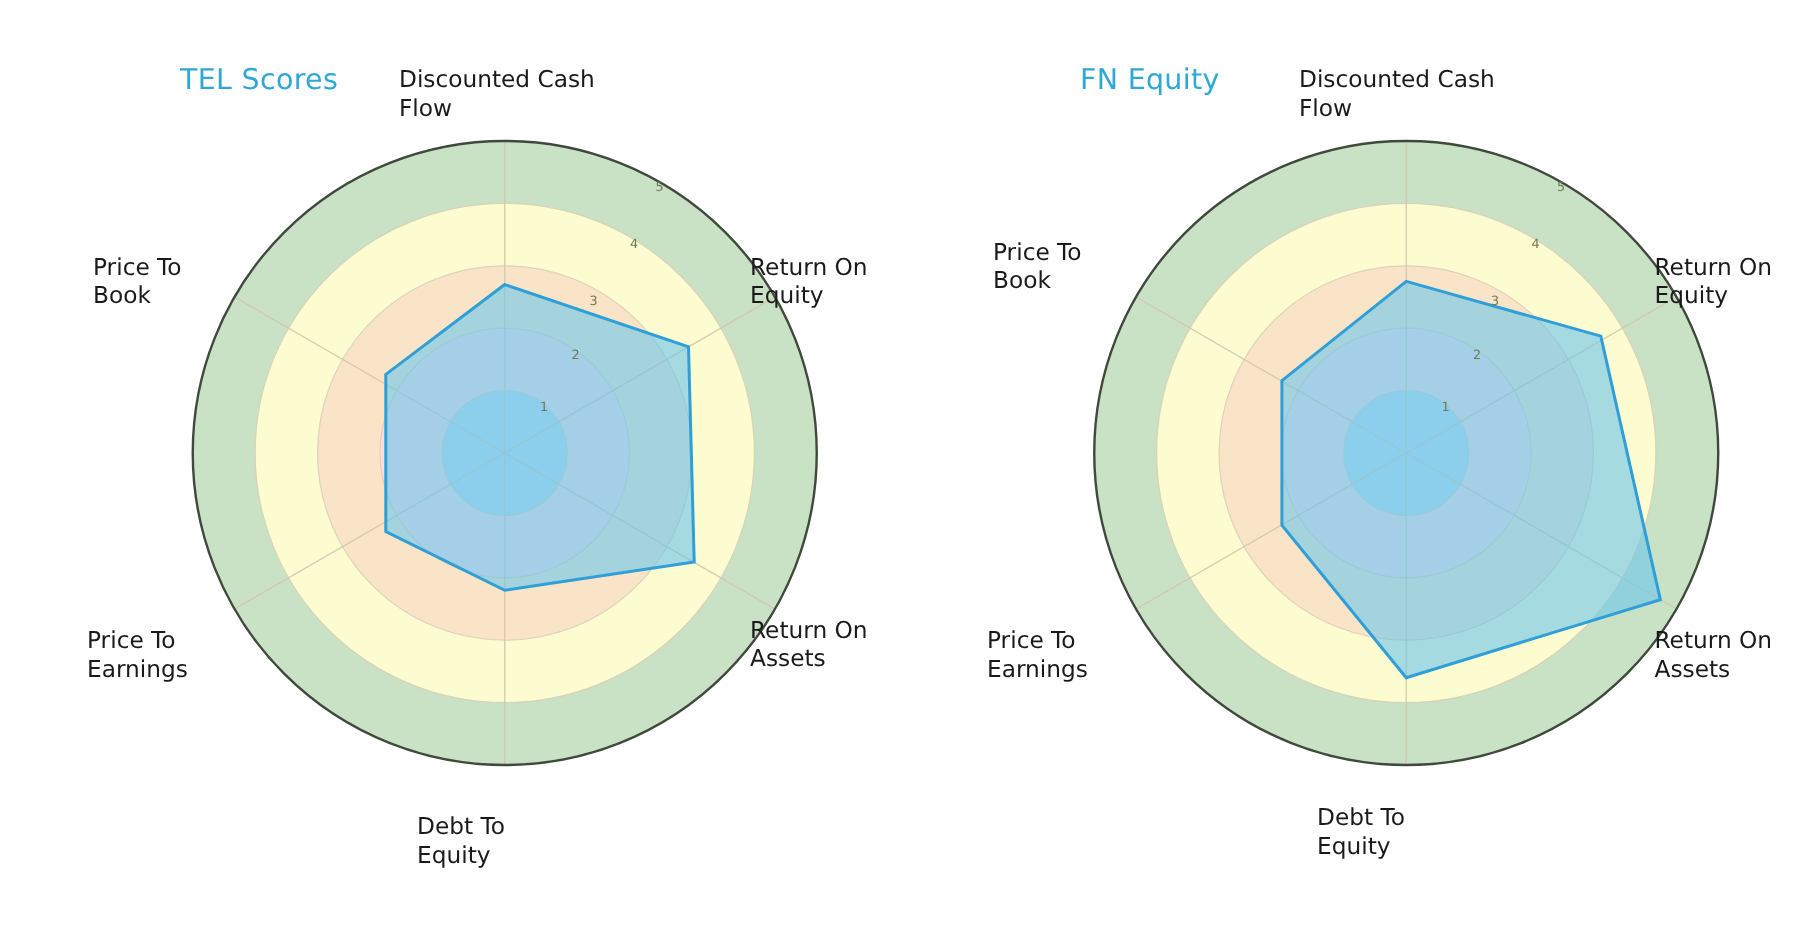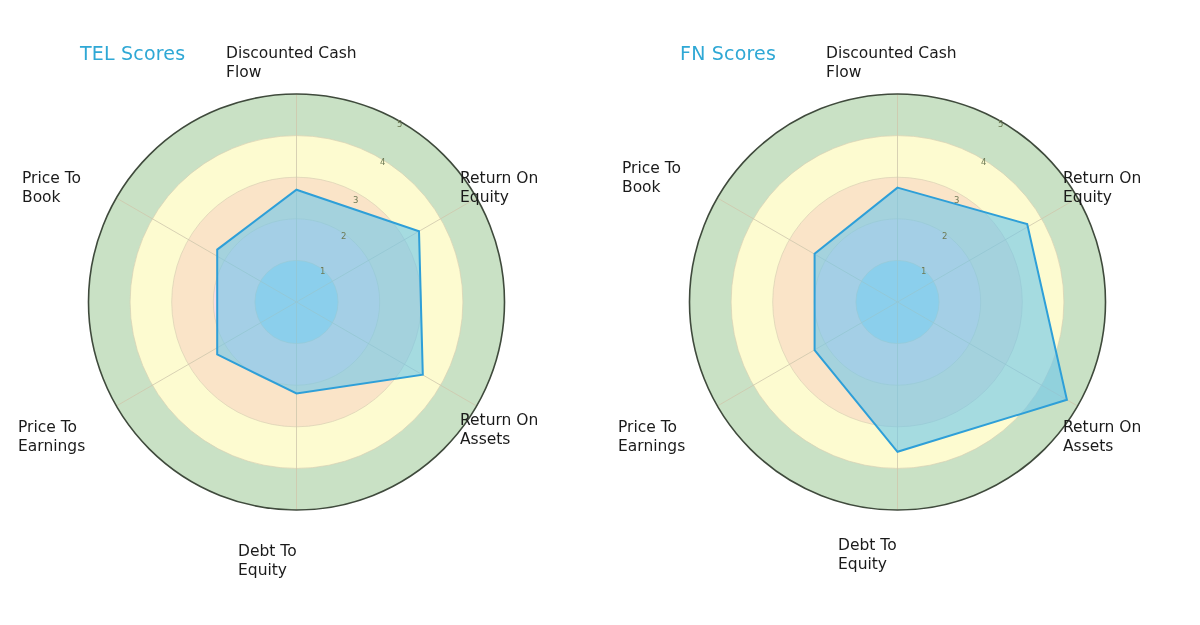--- a/index.html
+++ b/index.html
@@ -3,21 +3,21 @@
 <meta charset="utf-8">
 <style>
   html,body{margin:0;padding:0;}
   body{
     width:1200px;height:625px;
     background:#ffffff;
     font-family:"DejaVu Sans", sans-serif;
     overflow:hidden;
   }
   #root{position:relative;width:1200px;height:625px;}
-  .panel{position:absolute;top:0;height:625px;width:600px;}
+  .panel{position:absolute;top:0;height:625px;width:600px;margin-left:40px;}
   .panel.left{left:0;}
   .panel.right{left:600px;}
   .chart-title{
     position:absolute;
     font-size:19px;
     font-weight:400;
     color:#2fa8d5;
     letter-spacing:.2px;
     white-space:nowrap;
   }
@@ -91,21 +91,21 @@
 Assets</div>
     <div class="axis-label" style="left:238px;top:542px;width:120px;">Debt To
 Equity</div>
     <div class="axis-label" style="left:18px;top:418px;width:130px;">Price To
 Earnings</div>
     <div class="axis-label" style="left:22px;top:169px;width:120px;">Price To
 Book</div>
   </div>
 
   <div class="panel right">
-    <div class="chart-title" style="left:80px;top:42px;">FN Scores</div>
+    <div class="chart-title" style="left:80px;top:42px;">FN Equity</div>
 
     <svg class="radar" viewBox="0 0 600 625">
       <g>
         <circle cx="297.5" cy="302" r="208" fill="#c9e1c5"></circle>
         <circle cx="297.5" cy="302" r="166.4" fill="#fdfbd0"></circle>
         <circle cx="297.5" cy="302" r="124.8" fill="#fae4c8"></circle>
         <circle cx="297.5" cy="302" r="83.2" fill="#fadde0"></circle>
         <circle cx="297.5" cy="302" r="41.6" fill="#b9dcf0"></circle>
       </g>
       <g stroke="#d8cfb4" stroke-width="0.8" fill="none" opacity="0.85">

